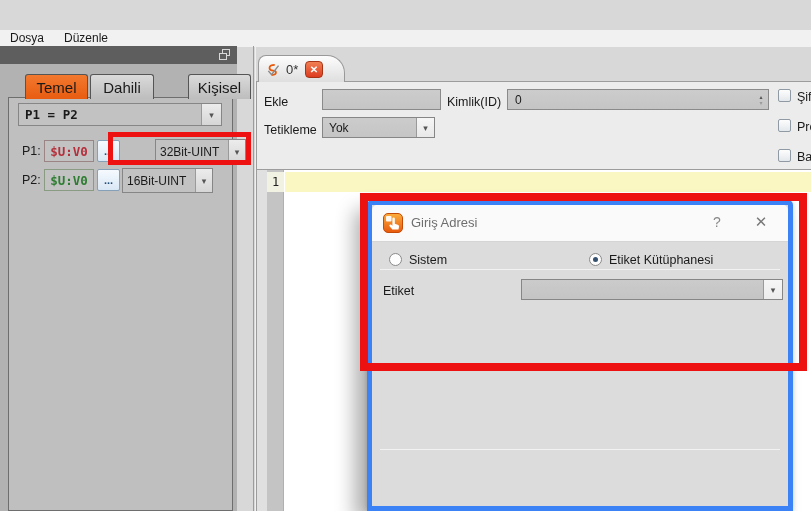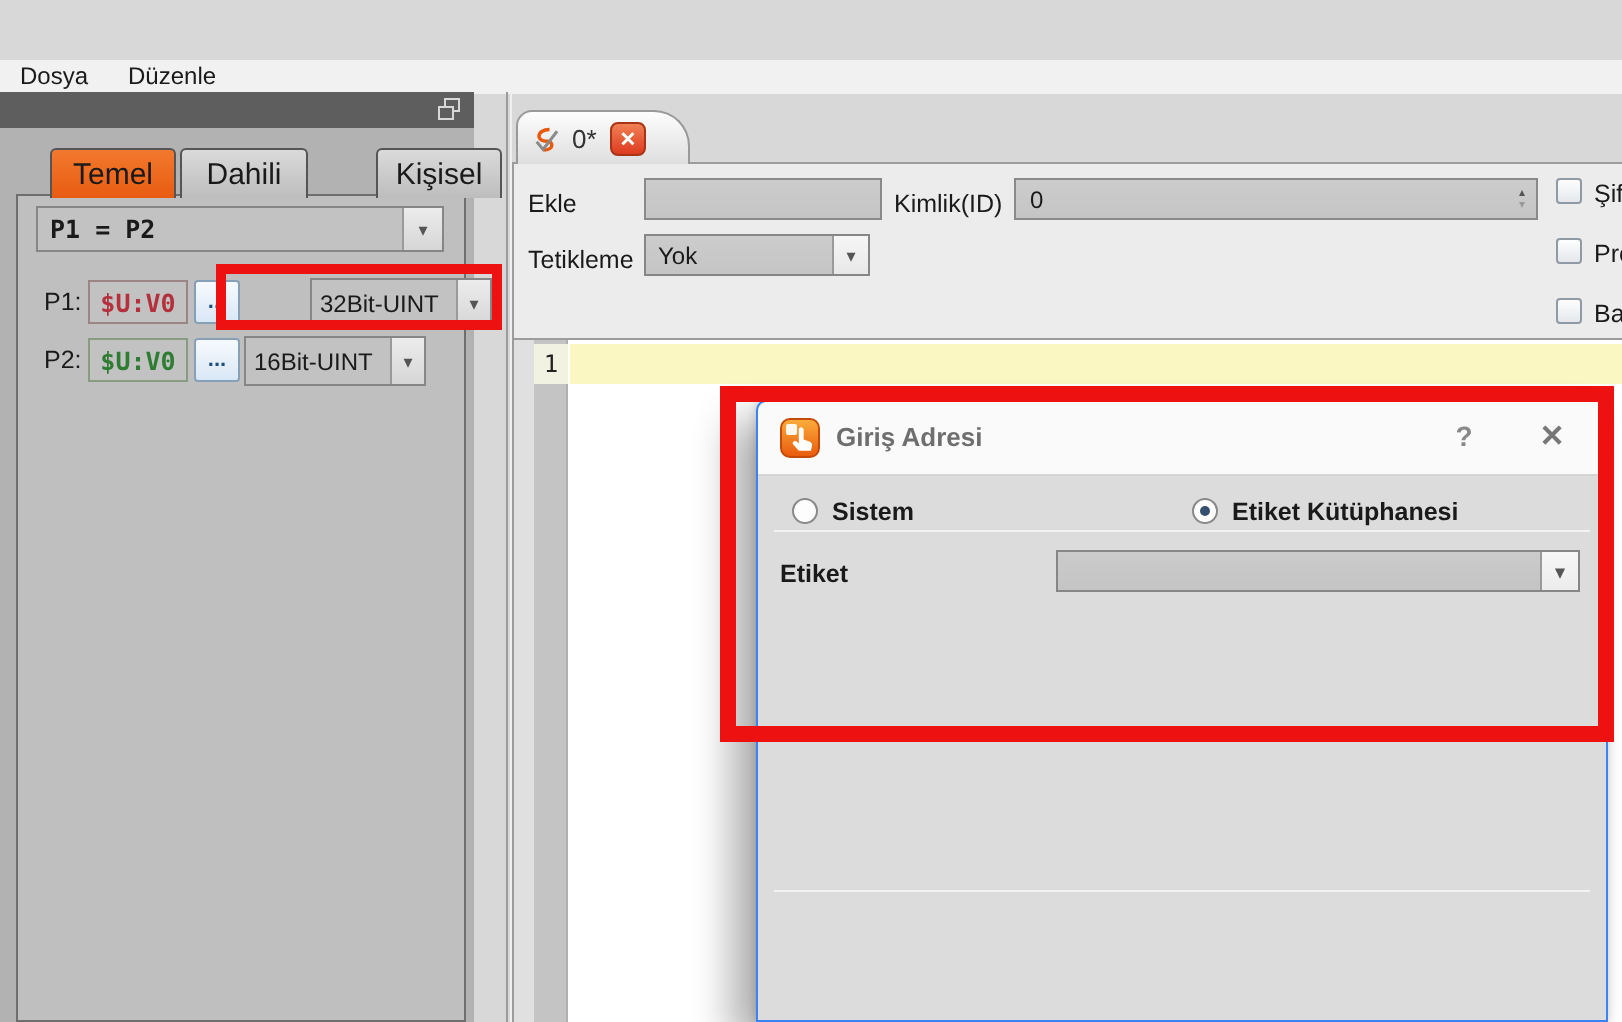--- a/index.html
+++ b/index.html
@@ -94,22 +94,22 @@
 
   
   #editor { left:256px; top:169px; width:555px; height:342px; background:#fff; border-top:1px solid #9c9c9c; border-left:1px solid #9c9c9c; }
   #gutter-a { left:257px; top:170px; width:10px; height:341px; background:#e0e0e0; }
   #gutter-b { left:267px; top:170px; width:17px; height:341px; background:#c4c4c4; border-right:1px solid #b0b0b0; }
   #line1-cell { left:267px; top:172px; width:17px; height:20px; background:#f2f2e2; font-family:"DejaVu Sans Mono", monospace;
                 font-size:12px; color:#222; display:flex; align-items:center; justify-content:center; z-index:1; }
   #yellow-line { left:285px; top:172px; width:526px; height:20px; background:#faf7c3; z-index:1; }
 
   
-  #dialog { left:378px; top:200px; width:426px; height:311px; background:#dcdcdc; border:1px solid #3b82f6;
-            border-radius:5px 5px 0 0; box-shadow:-12px 10px 20px rgba(0,0,0,.33), 0 0 5px rgba(0,0,0,.18); z-index:20;font-weight:bold; }
+  #dialog { left:367px; top:200px; width:426px; height:311px; background:#dcdcdc; border:5px solid #3b82f6;
+            border-radius:5px 5px 0 0; box-shadow:-12px 10px 20px rgba(0,0,0,.33), 0 0 5px rgba(0,0,0,.18); z-index:20; }
   #dlg-titlebar { position:absolute; left:0; top:0; width:100%; height:37px; background:#fafafa;
                   border-radius:5px 5px 0 0; border-bottom:1px solid #d5d5d5; }
   #dlg-icon { position:absolute; left:11px; top:8px; width:20px; height:20px; }
   #dlg-title { position:absolute; left:39px; top:10px; font-size:13px; color:#6e6e6e; }
   #dlg-help { position:absolute; right:63px; top:9px; font-size:14px; color:#888; width:16px; text-align:center; }
   #dlg-close { position:absolute; right:18px; top:8px; font-size:15px; color:#777; width:18px; text-align:center; }
 
   .radio { position:absolute; width:13px; height:13px; border:1px solid #8a8a8a; border-radius:50%; background:#fdfdfd; }
   .radio .dot { position:absolute; left:3px; top:3px; width:5px; height:5px; border-radius:50%; background:#35506e; display:none; }
   .radio.checked .dot { display:block; }

